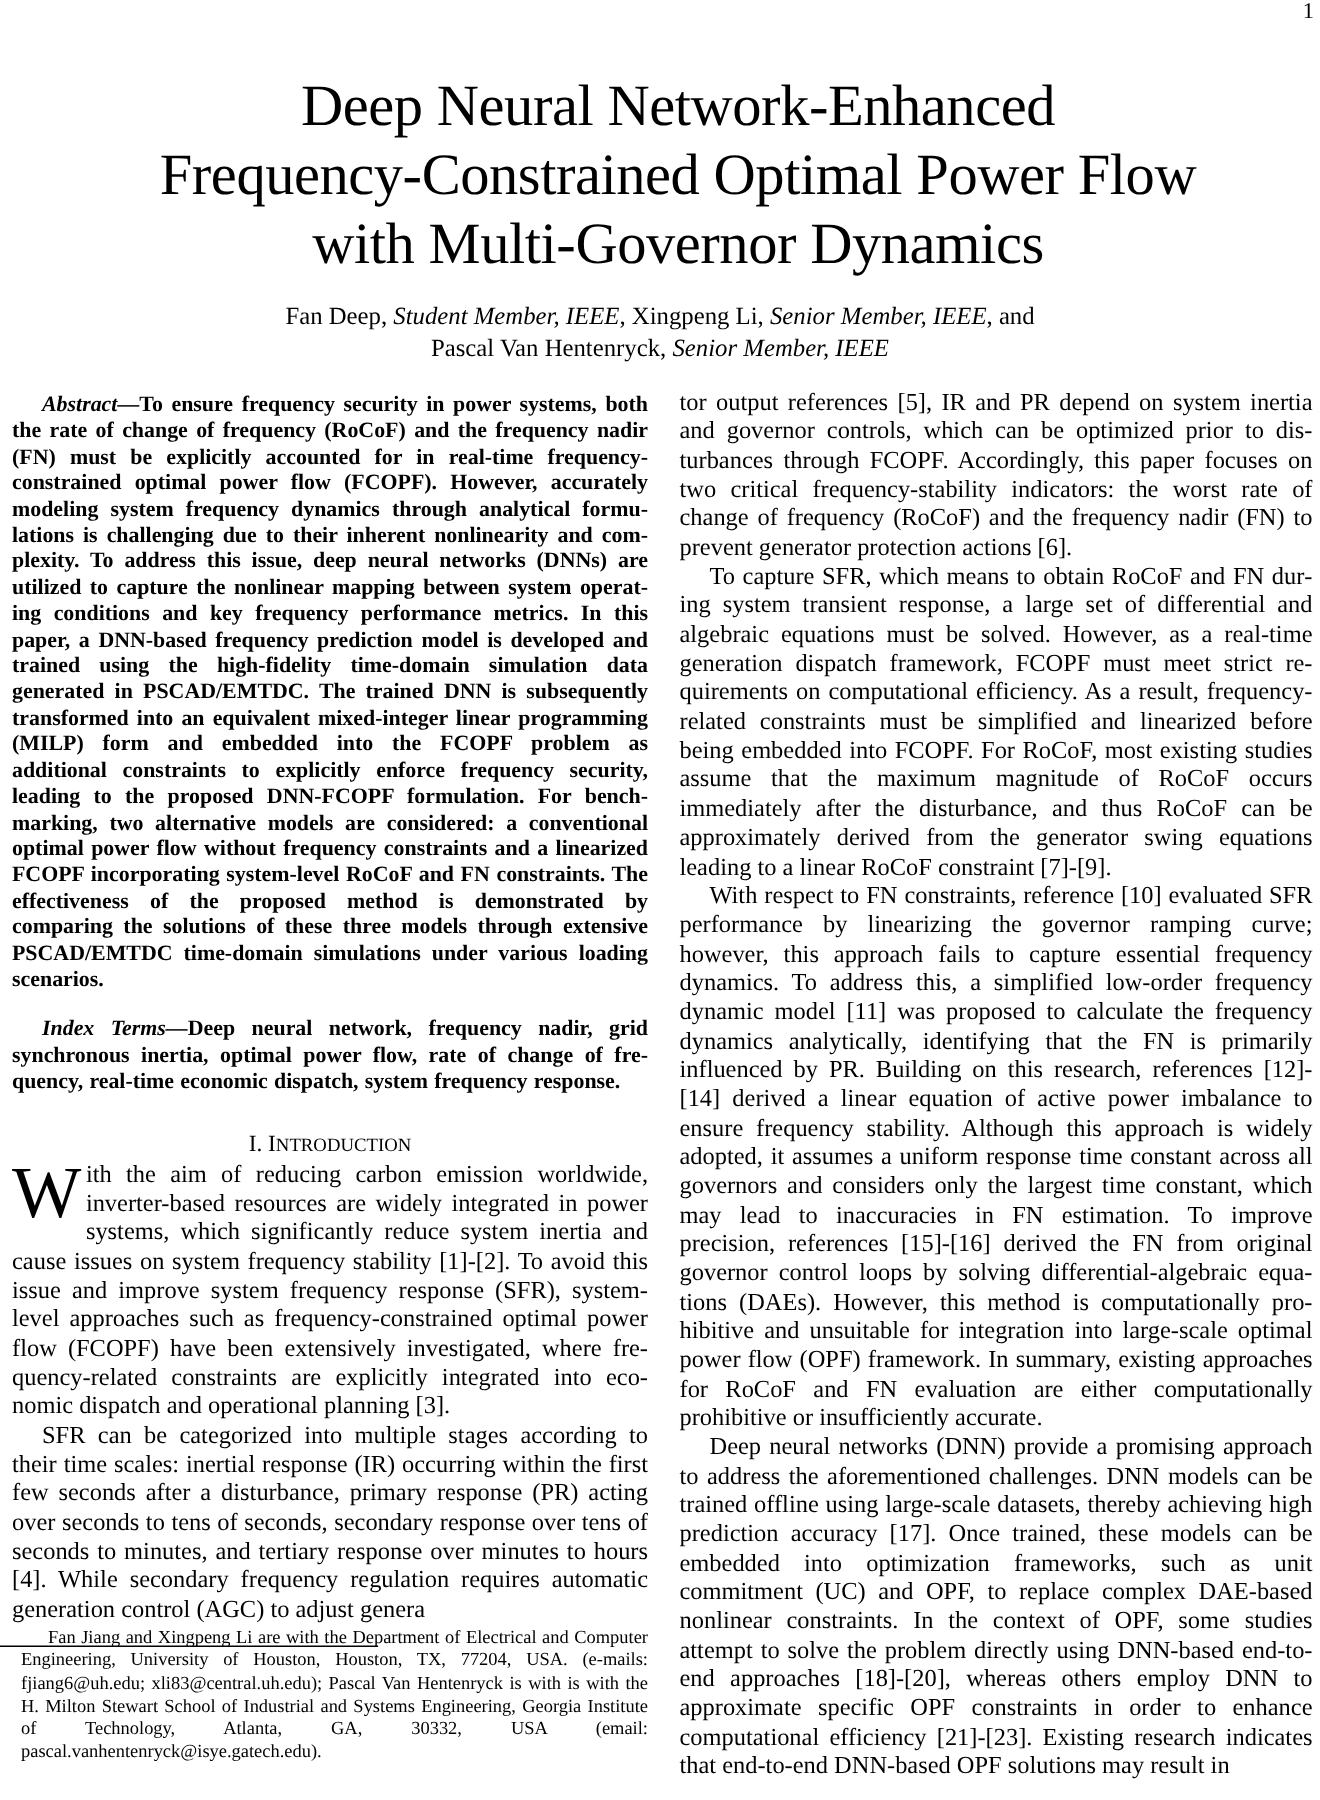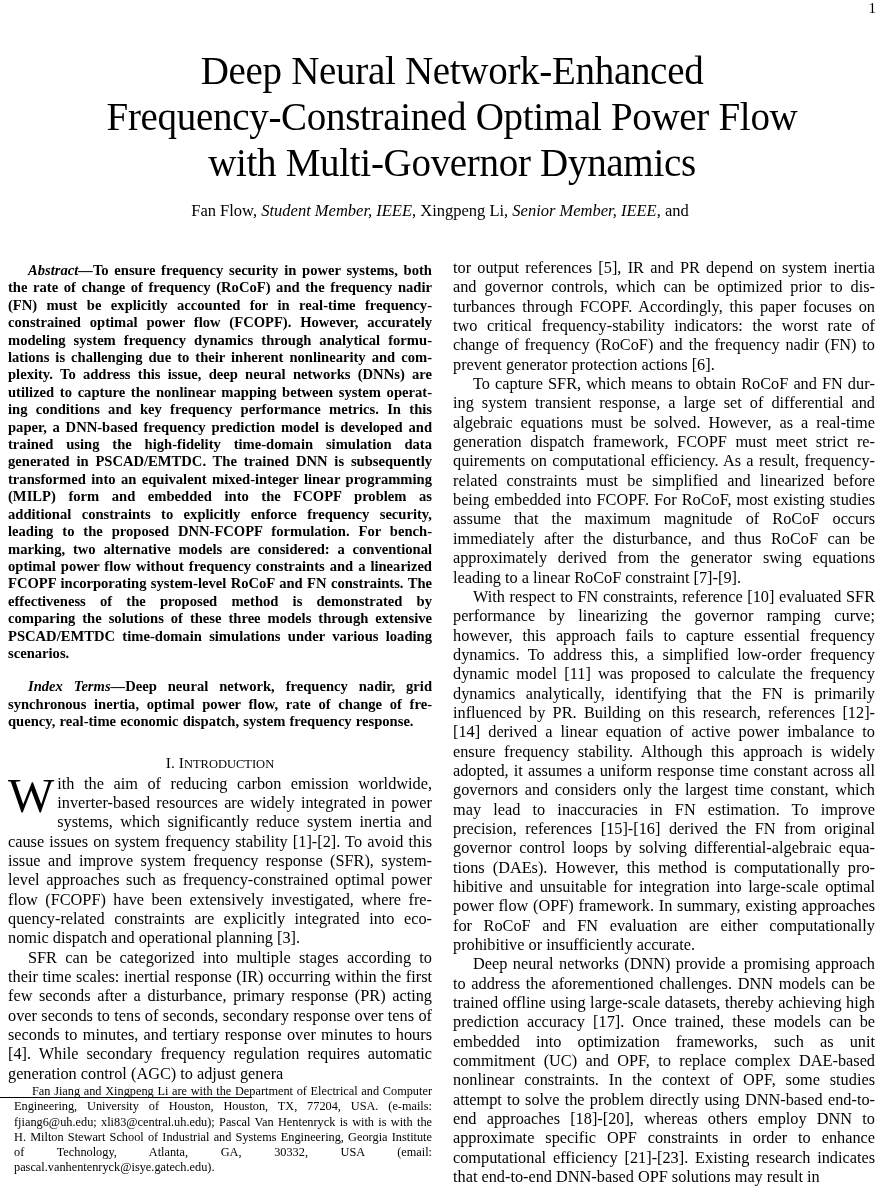--- a/index.html
+++ b/index.html
@@ -62,21 +62,24 @@
 <div class="page-number">1</div>
 
 <h1 class="title">
   <span>Deep Neural Network-Enhanced</span>
   <span>Frequency-Constrained Optimal Power Flow</span>
   <span>with Multi-Governor Dynamics</span>
 </h1>
 
 <div class="authors">
   <span class="line">
-    <span>Fan Flow, </span><span class="aff">Student Member, IEEE</span><span>, Xingpeng Li, </span><span class="aff">Senior Member, IEEE</span><span>, and</span>
+    <span>Fan Deep, </span><span class="aff">Student Member, IEEE</span><span>, Xingpeng Li, </span><span class="aff">Senior Member, IEEE</span><span>, and</span>
+  </span>
+  <span class="line">
+    <span>Pascal Van Hentenryck, </span><span class="aff">Senior Member, IEEE</span>
   </span>
 </div>
 
 <div class="col col-left">
   <p class="abstract">
     <span class="label">Abstract</span><span class="label">—</span><span>To ensure frequency security in power systems, both the rate of change of frequency (RoCoF) and the frequency nadir (FN) must be explicitly accounted for in real-time frequency-constrained optimal power flow (FCOPF). However, accurately modeling system frequency dynamics through analytical formu­lations is challenging due to their inherent nonlinearity and com­plexity. To address this issue, deep neural networks (DNNs) are utilized to capture the nonlinear mapping between system operat­ing conditions and key frequency performance metrics. In this paper, a DNN-based frequency prediction model is developed and trained using the high-fidelity time-domain simulation data generated in PSCAD/EMTDC. The trained DNN is subsequently transformed into an equivalent mixed-integer linear program­ming (MILP) form and embedded into the FCOPF problem as additional constraints to explicitly enforce frequency security, leading to the proposed DNN-FCOPF formulation. For bench­marking, two alternative models are considered: a conventional optimal power flow without frequency constraints and a linear­ized FCOPF incorporating system-level RoCoF and FN con­straints. The effectiveness of the proposed method is demonstrat­ed by comparing the solutions of these three models through ex­tensive PSCAD/EMTDC time-domain simulations under various loading scenarios.</span>
   </p>
   <p class="index-terms">
     <span class="label">Index Terms</span><span class="label">—</span><span>Deep neural network, frequency nadir, grid synchronous inertia, optimal power flow, rate of change of fre­quency, real-time economic dispatch, system frequency response.</span>
   </p>

